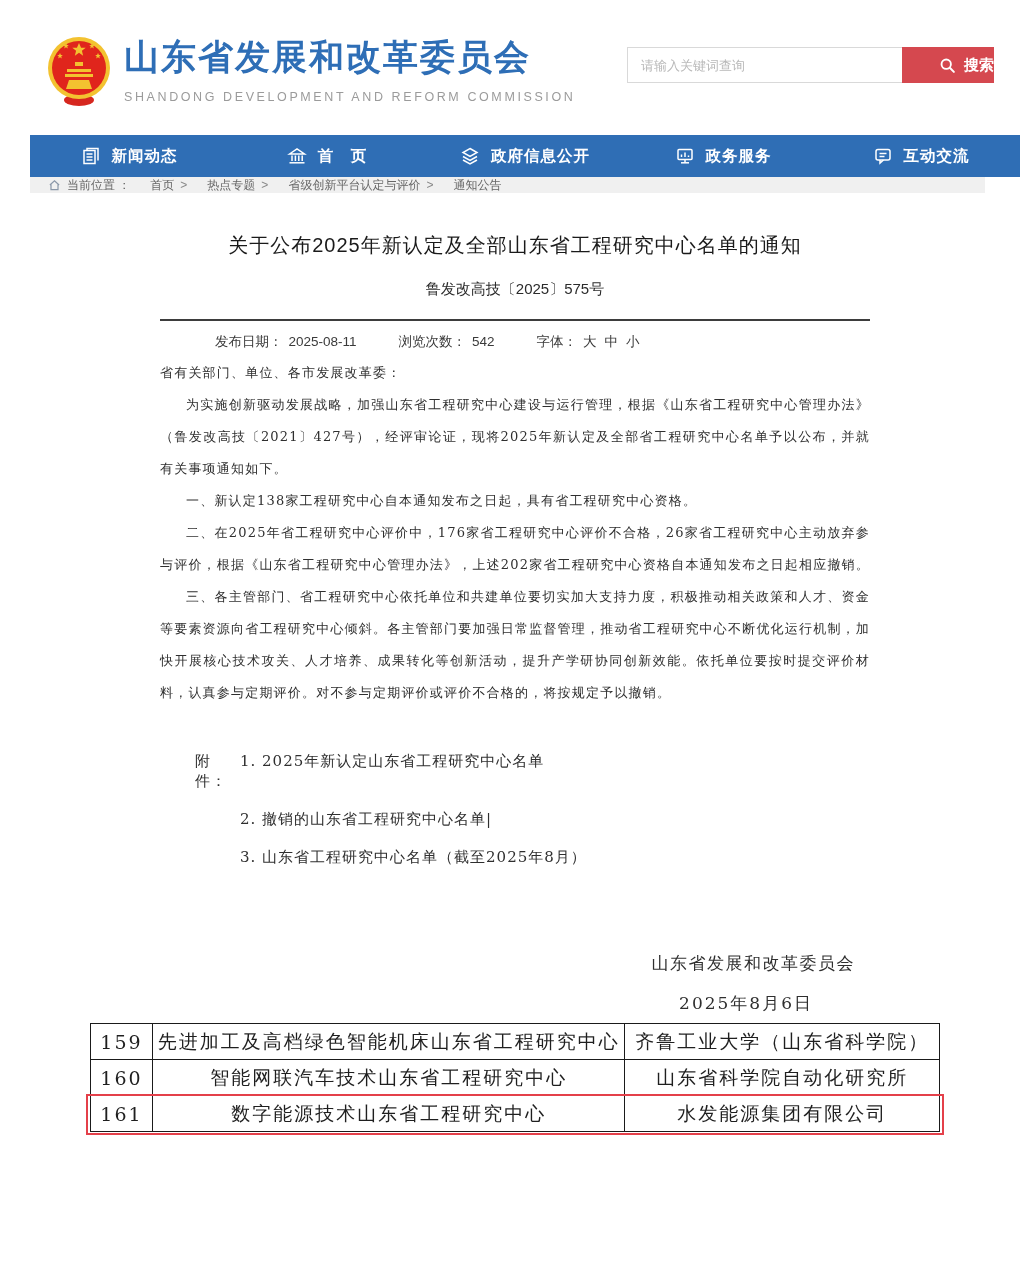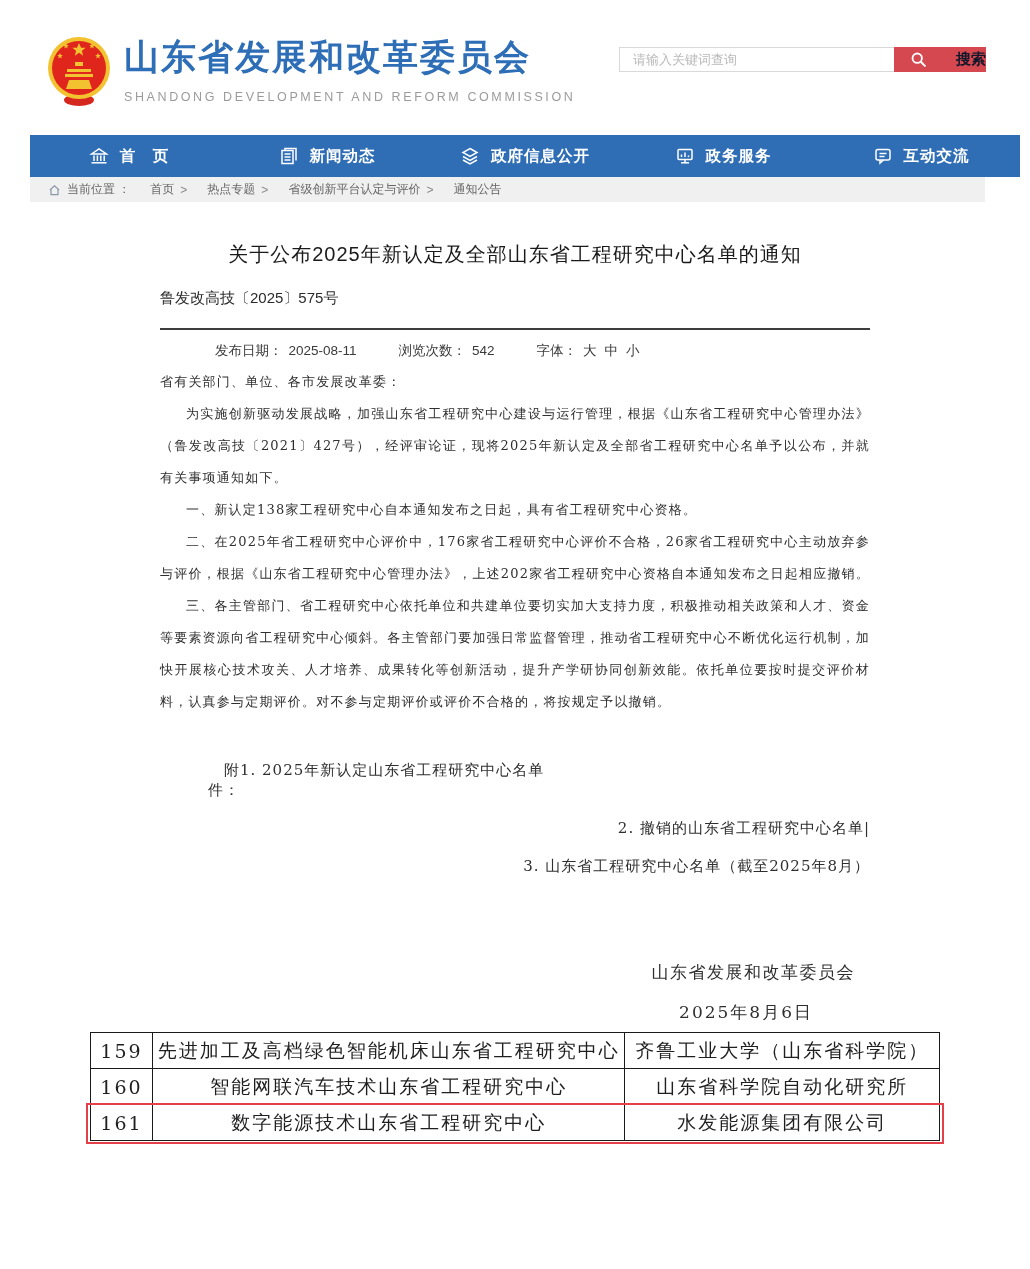--- a/index.html
+++ b/index.html
@@ -8,62 +8,62 @@
     width:1030px; height:1269px; overflow:hidden;
     font-family:"Liberation Sans", sans-serif;
     position:relative;
   }
   
   .header { height:135px; position:relative; background:#fff; }
   .brand { position:absolute; left:46px; top:34px; display:flex; align-items:center; }
   .brand-text { margin-left:12px; }
   .site-title { font-size:35px; font-weight:bold; color:#2e6eb6; letter-spacing:2px; line-height:1.1; }
   .site-subtitle { font-size:12.5px; color:#9b9b9b; letter-spacing:2.6px; margin-top:14px; }
-  .search-box { position:absolute; right:44px; top:47px; width:367px; height:25px; display:flex;margin-left:24px; }
+  .search-box { position:absolute; right:36px; top:47px; width:367px; height:36px; display:flex;margin-left:24px; }
   .search-input {
     flex:1; border:1px solid #d9d9d9; border-right:none; outline:none;
     font-size:13px; color:#333; padding:0 13px; font-family:"Liberation Sans", sans-serif;
   }
   .search-input::placeholder { color:#b9b9b9; }
   .search-btn {
-    width:92px; background:#d5484f; border:none; color:#0f172a; cursor:pointer;
-    display:flex; align-items:center; justify-content:space-between; gap:8px;
+    width:92px; background:#d5484f; border:none; color:#ffffff; cursor:pointer;
+    display:flex; align-items:center; justify-content:flex-end; gap:8px;
     font-size:15px; font-weight:bold; font-family:"Liberation Sans", sans-serif;padding-left:16px;
   }
   
   .nav { margin-left:30px; width:990px; height:42px; background:#2f6eb5; display:flex; }
   .nav-item {
     flex:1; display:flex; align-items:center; justify-content:center; gap:11px;
     color:#fff; font-size:15.5px; font-weight:bold; letter-spacing:1px; cursor:pointer;
   }
   
   .breadcrumb {
-    margin-left:30px; width:955px; height:25px; background:#f0f0f0;
+    margin-left:30px; width:955px; height:16px; background:#f0f0f0;
     display:flex; align-items:center; gap:6px; padding-left:18px;
     font-size:12px; color:#666;
   }
   .crumb { cursor:pointer;margin-left:14px; }
   .crumb-sep { color:#888; }
   
   .doc { width:710px; margin:0 auto; }
   .doc-title { margin-top:40px; text-align:center; font-size:20px; font-weight:normal; color:#1a1a1a; letter-spacing:1px; line-height:24px; }
-  .doc-number { margin-top:22px; font-size:15px; color:#2b2b2b; line-height:19px; }
+  .doc-number { margin-top:22px; text-align:center; font-size:15px; color:#2b2b2b; line-height:19px; }
   .divider { margin-top:21px; border-top:2px solid #3d3d3d; }
   .meta { display:flex; margin-top:12px; padding-left:55px; gap:42px; font-size:13.5px; color:#3a3a3a; line-height:18px; align-items:center; }
   .meta-group { display:flex; gap:6px; }
   .font-opts { display:flex; gap:8px; }
   .font-opt { cursor:pointer; }
   .body-text {
     margin-top:6px; font-family:"DejaVu Serif", serif;
     font-size:13px; line-height:32px; color:#2f2f2f;
     text-align:justify; letter-spacing:1.2px;
   }
   .para { text-indent:2em; }
   
-  .attachments { margin-top:42px; font-family:"DejaVu Serif", serif; font-size:15px; color:#2f2f2f; letter-spacing:1px;text-align:right; }
+  .attachments { margin-top:42px; font-family:"DejaVu Serif", serif; font-size:15px; color:#2f2f2f; letter-spacing:1px; }
   .attach-row1 { display:flex; padding-left:35px; line-height:20px; }
   .attach-label { width:45px; flex:none; }
   .attach-item { cursor:pointer; }
   .attach-indent { padding-left:80px; margin-top:18px; line-height:20px; }
   
   .signature { margin-top:76px; font-family:"DejaVu Serif", serif; font-size:17px; color:#2f2f2f; text-align:right; line-height:40px; }
   .sig-org { padding-right:15px; letter-spacing:1.5px; }
   .sig-date { padding-right:57px; letter-spacing:2px; }
   
   .table-wrap { position:relative; width:850px; margin:0 0 0 90px; }
@@ -124,41 +124,41 @@
       </span>
       <span>搜索</span>
     </button>
   </div>
 </div>
 
 <div class="nav">
   <div class="nav-item">
     <span class="icon">
       <svg width="20" height="20" viewBox="0 0 20 20" fill="none" stroke="#fff" stroke-width="1.5">
+          <rect x="3" y="4.5" width="11" height="13"></rect>
+          <path d="M6 4.5 V2.5 H17 V14.5"></path>
+          <line x1="5.5" y1="8" x2="11.5" y2="8"></line>
+          <line x1="5.5" y1="11" x2="11.5" y2="11"></line>
+          <line x1="5.5" y1="14" x2="11.5" y2="14"></line>
+        </svg>
+    </span>
+    <span>新闻动态</span>
+  </div>
+  <div class="nav-item">
+    <span class="icon">
+      <svg width="20" height="20" viewBox="0 0 20 20" fill="none" stroke="#fff" stroke-width="1.5">
           <path d="M2.5 8 L10 2.8 L17.5 8 Z"></path>
           <line x1="5" y1="9.5" x2="5" y2="15"></line>
           <line x1="8.4" y1="9.5" x2="8.4" y2="15"></line>
           <line x1="11.8" y1="9.5" x2="11.8" y2="15"></line>
           <line x1="15.2" y1="9.5" x2="15.2" y2="15"></line>
           <line x1="2.5" y1="16.8" x2="17.5" y2="16.8"></line>
         </svg>
     </span>
     <span>首　页</span>
-  </div>
-  <div class="nav-item">
-    <span class="icon">
-      <svg width="20" height="20" viewBox="0 0 20 20" fill="none" stroke="#fff" stroke-width="1.5">
-          <rect x="3" y="4.5" width="11" height="13"></rect>
-          <path d="M6 4.5 V2.5 H17 V14.5"></path>
-          <line x1="5.5" y1="8" x2="11.5" y2="8"></line>
-          <line x1="5.5" y1="11" x2="11.5" y2="11"></line>
-          <line x1="5.5" y1="14" x2="11.5" y2="14"></line>
-        </svg>
-    </span>
-    <span>新闻动态</span>
   </div>
   <div class="nav-item">
     <span class="icon">
       <svg width="20" height="20" viewBox="0 0 20 20" fill="none" stroke="#fff" stroke-width="1.5">
           <path d="M10 2.5 L17 6.5 L10 10.5 L3 6.5 Z"></path>
           <path d="M3 10.5 L10 14.5 L17 10.5"></path>
           <path d="M3 14 L10 18 L17 14"></path>
         </svg>
     </span>
     <span>政府信息公开</span>

